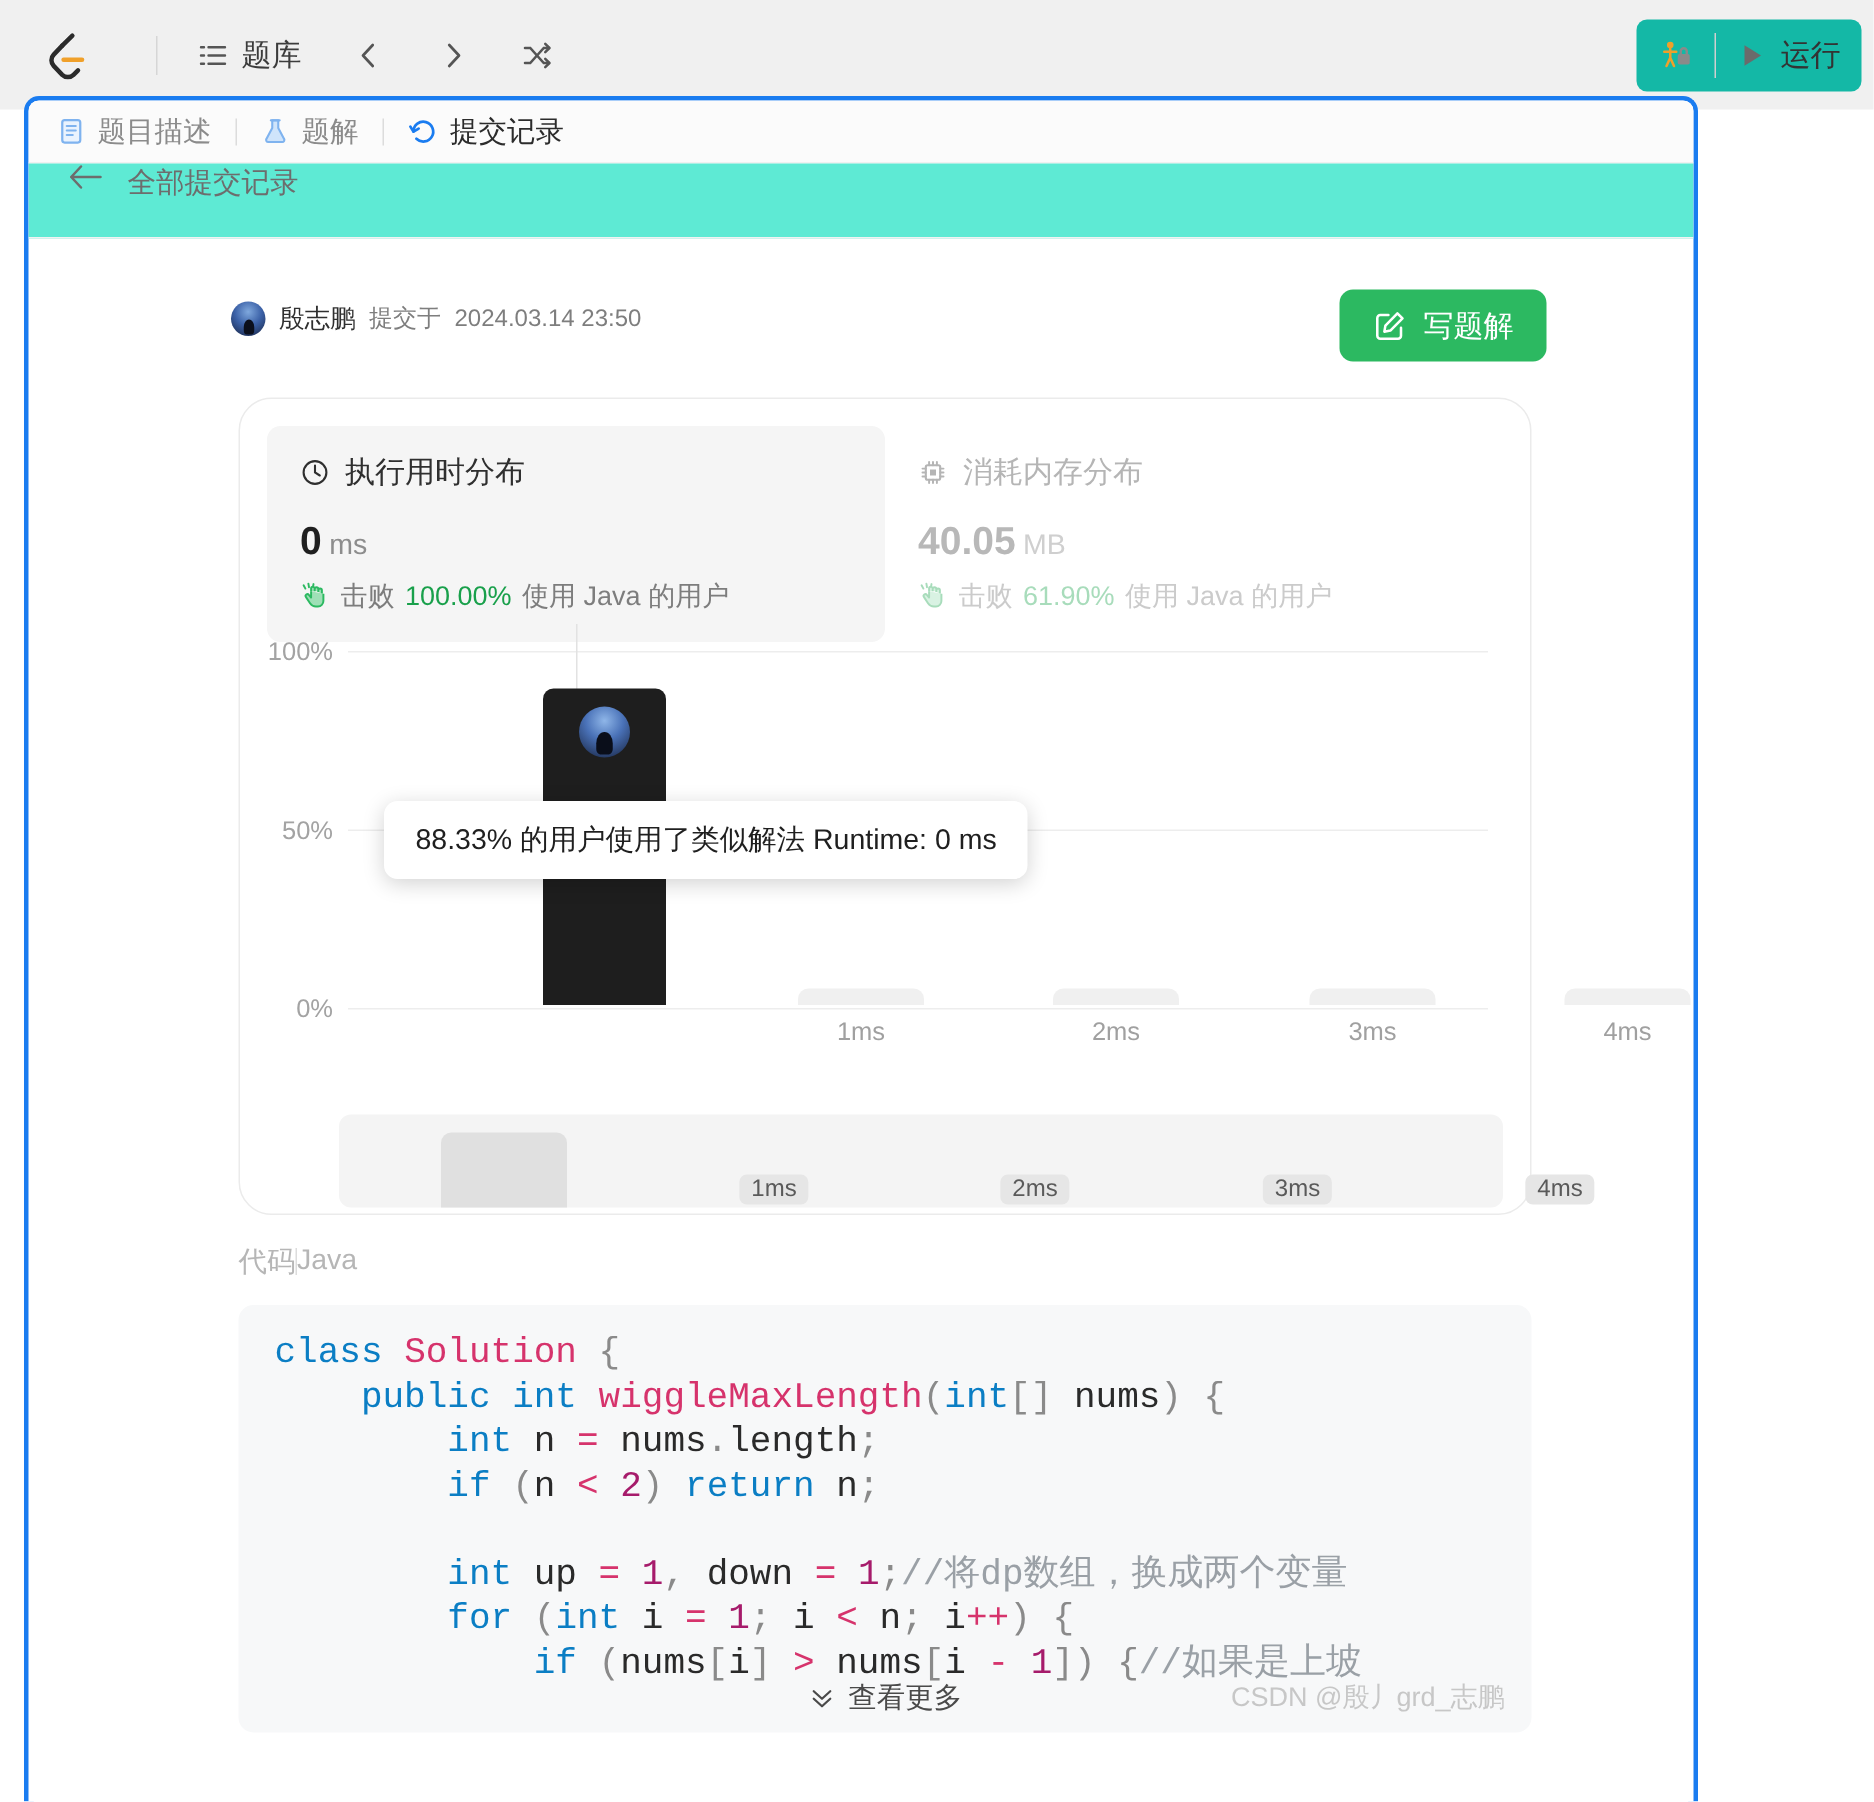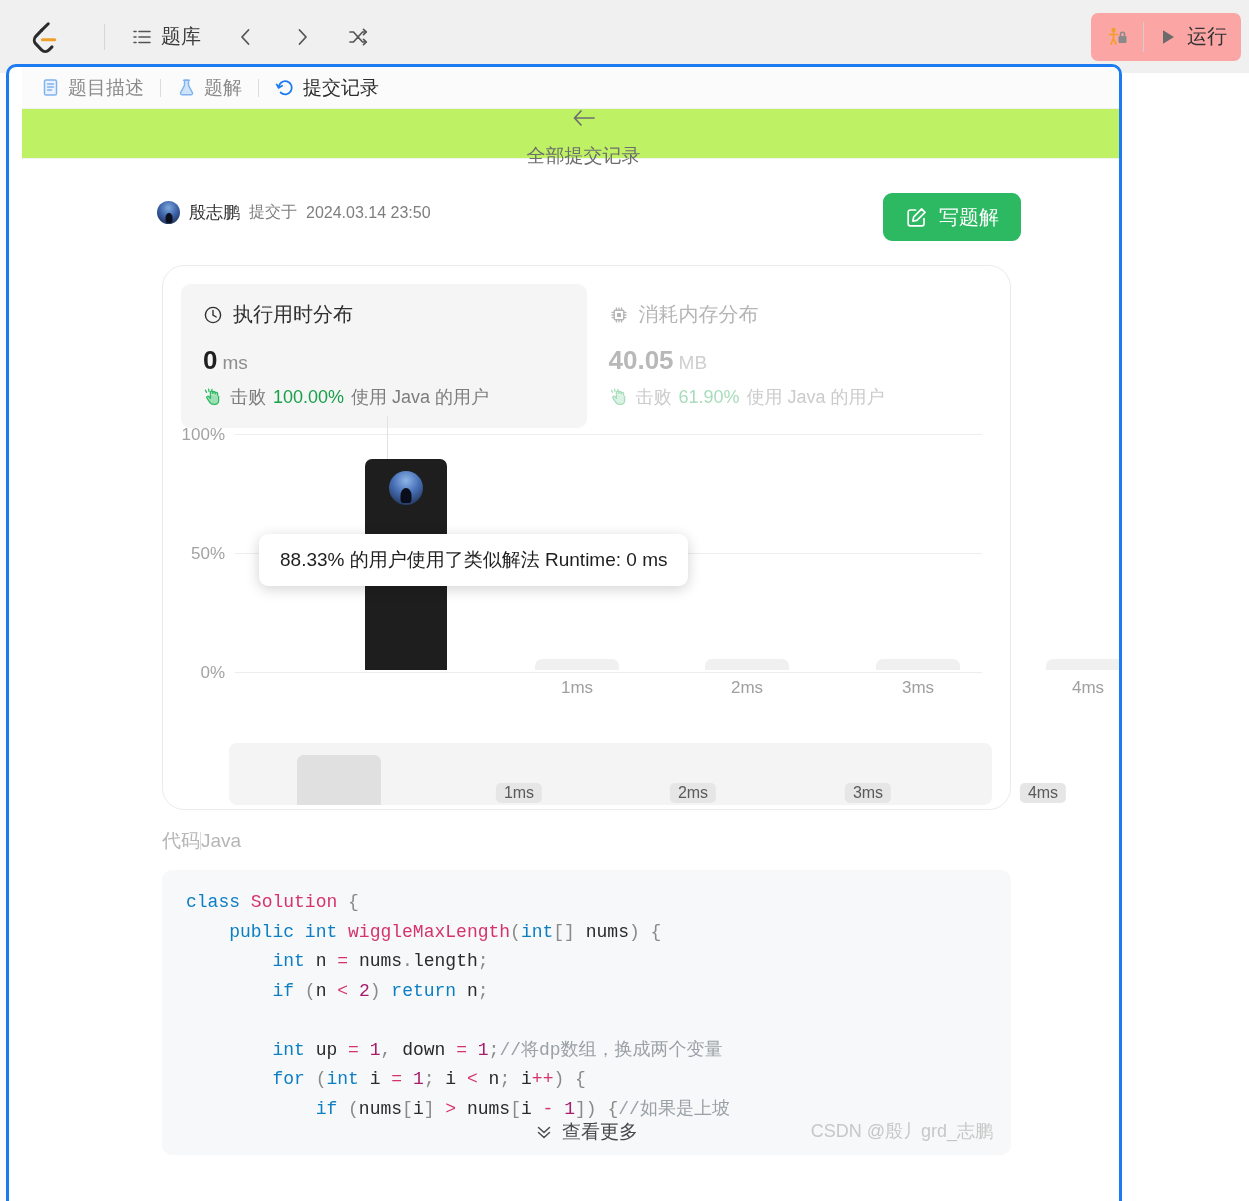--- a/index.html
+++ b/index.html
@@ -23,58 +23,56 @@
   }
   .topnav-item {
     display: flex; align-items: center; gap: 9px;
     padding: 6px 9px; border-radius: 6px; color: #3c3c3c;
     font-size: 20px; cursor: pointer;
   }
   .topnav-sep { width: 1px; height: 26px; background: #d6d6d6; margin: 0 12px; }
   .topbar-right {
     margin-left: auto; margin-right: 8px;
     display: flex; align-items: center;
-    background: #fca5a5; border-radius: 7px; height: 48px; overflow:hidden;justify-content:flex-end;
+    background: #14b8a6; border-radius: 7px; height: 48px; overflow:hidden;justify-content:flex-end;
   }
   .tb-btn {
     display: flex; align-items: center; gap: 9px;
     height: 48px; padding: 0 14px; cursor: pointer; color:#333;
     font-size: 20px;
   }
   .tb-divider { width:1px; height: 30px; background:#cfcfcf; }
 
   
   .panel {
-    position: absolute; left: 6px; top: 64px;
+    position: absolute; left: 16px; top: 64px;
     width: 1116px; height: 1137px;
     border: 3px solid #1a7cf0;
     border-bottom: none;
     border-radius: 10px 10px 0 0;
     background: #ffffff;
     overflow: hidden;
-    padding-left: 13px;
   }
 
   .tabstrip {
     height: 42px; background: #fbfbfb;
     display: flex; align-items: center; padding-left: 15px;
     border-bottom: 1px solid #f0f0f0;
   }
   .tab {
     display: flex; align-items: center; gap: 8px;
     font-size: 19px; color: #8b8b8b; cursor: pointer; padding: 0 4px;
   }
   .tab.active { color: #2c2c2c; }
   .tab-sep { width:1px; height:18px; background:#dcdcdc; margin: 0 12px; }
 
   .backrow {
-    height: 50px; display: flex; align-items: center; gap: 16px;
+    height: 50px; display: flex; align-items: flex-start; gap: 16px;
     padding-left: 26px; border-bottom: 1px solid #f2f2f2;
-    background:#bef264;
-    flex-direction:column;
+    background:#5eead4;
   }
   .back-arrow { font-size: 23px; color: #6d6d6d; cursor: pointer; line-height: 1; }
   .back-label { font-size: 19px; color: #6d6d6d; cursor: pointer; }
 
   .content { padding: 0; position: relative; }
 
   
   .verdict-row {
     display: flex; align-items: flex-start;
     padding: 28px 98px 0 135px;
@@ -184,21 +182,21 @@
   }
   .code-head .vsep { width:1px; height:18px; background:#dcdcdc; }
   .code-card {
     margin: 16px 108px 0 140px;
     background:#f7f8f9; border-radius: 10px;
     padding: 18px 0 0 24px; height: 285px; overflow:hidden;
     position: relative;
   }
   pre.code {
     font-family:"Liberation Mono","DejaVu Sans Mono", monospace;
-    font-size: 18px; line-height: 29.5px; color:#2a2a2a;
+    font-size: 24px; line-height: 29.5px; color:#2a2a2a;
     white-space: pre;
   }
   .k { color:#0b7ec4; }        
   .t { color:#d6336c; }        
   .n { color:#a61b6b; }        
   .o { color:#d6336c; }        
   .p { color:#8a8a8a; }        
   .c { color:#9aa0a6; }        
   .v { color:#2a2a2a; }        
 

